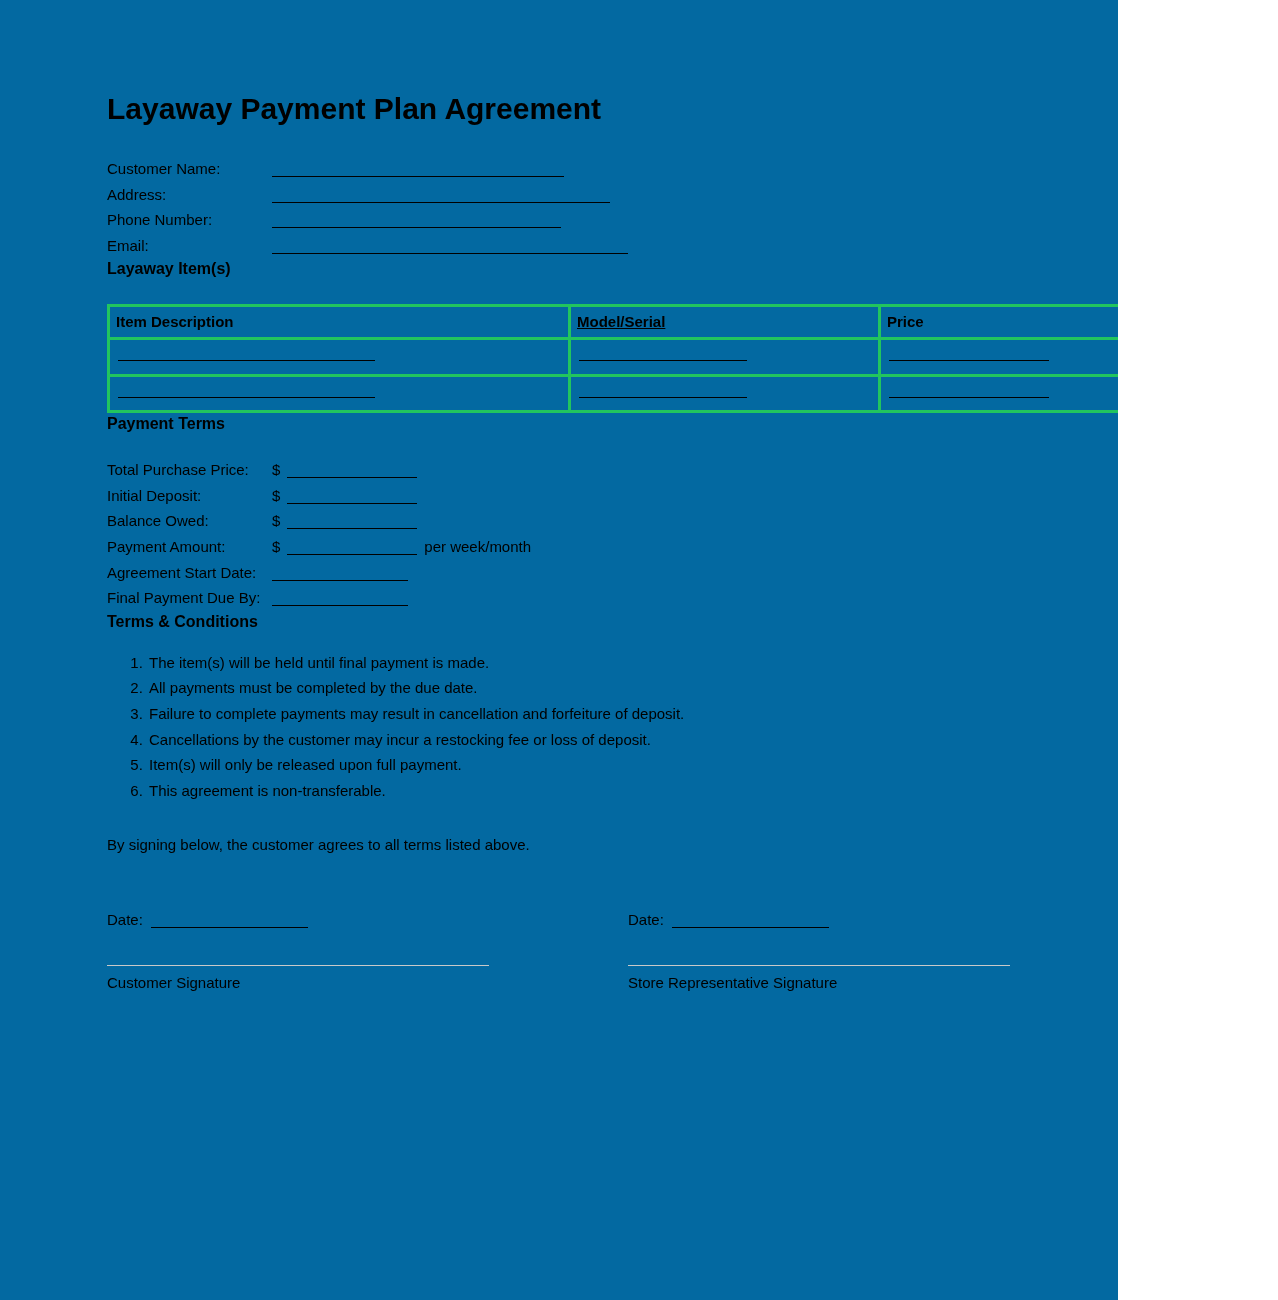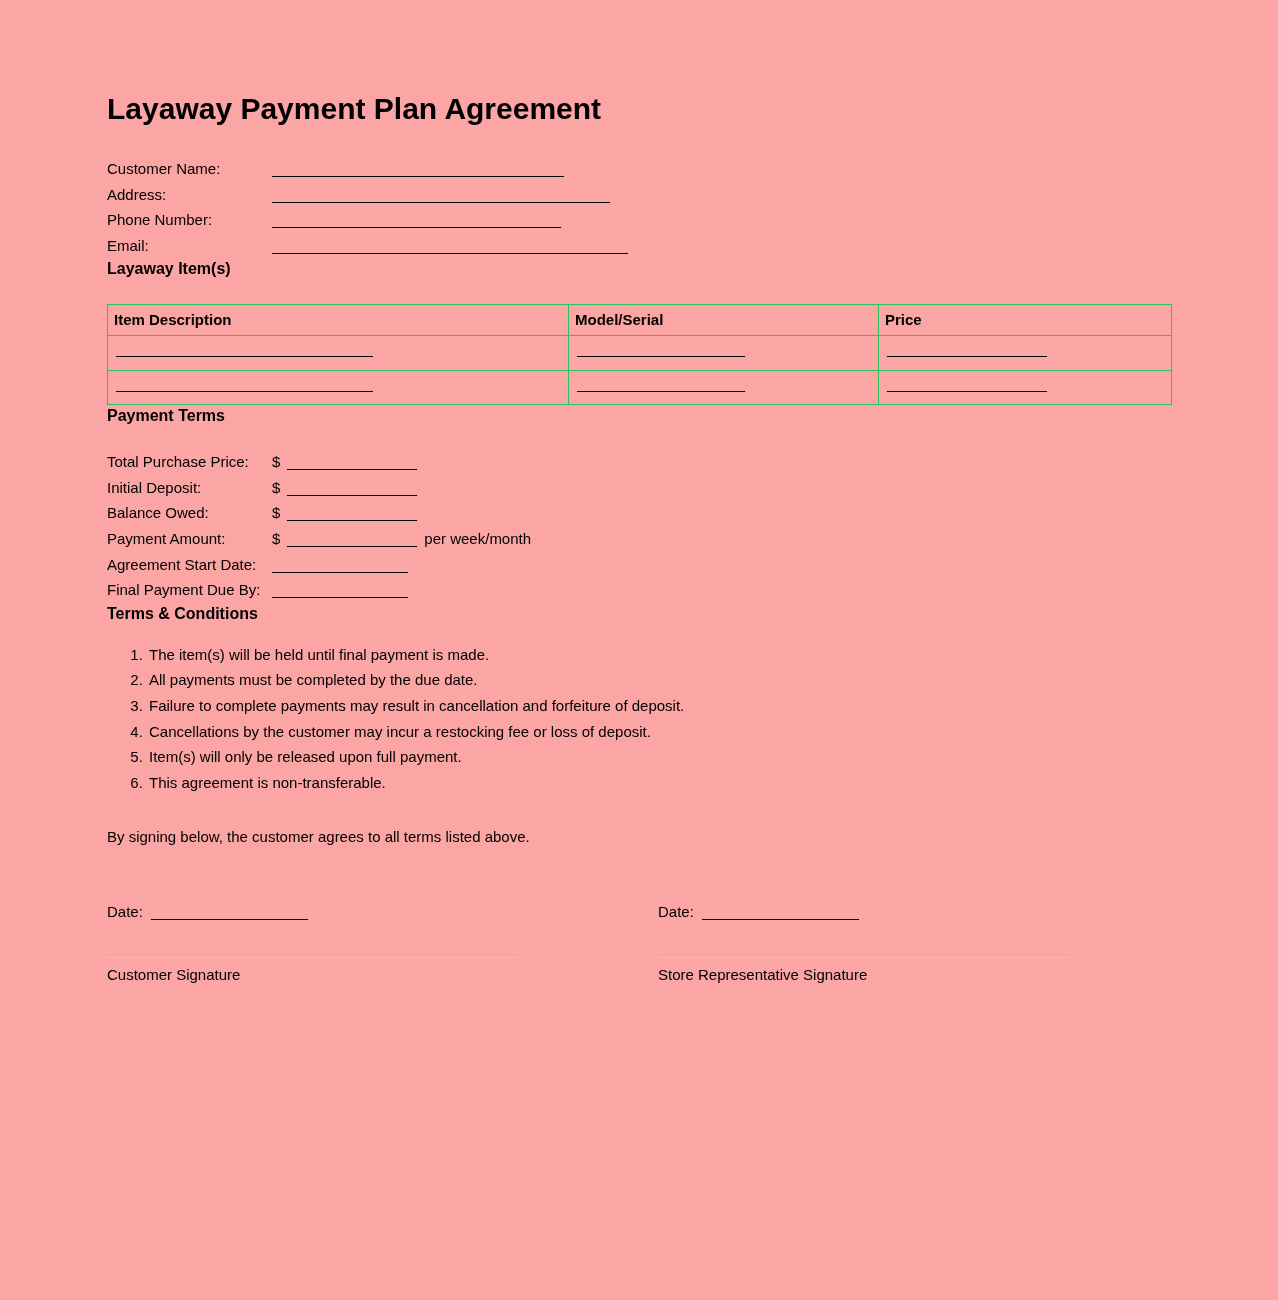--- a/index.html
+++ b/index.html
@@ -2,23 +2,23 @@
 <html><head>
 <meta charset="utf-8">
 <style>
   * { box-sizing: border-box; }
   html, body {
     margin: 0;
     padding: 0;
     background: #ffffff;
   }
   .page {
-    width: 1278px;
+    width: 1118px;
     height: 1300px;
-    background: #fca5a5;
+    background: #0369a1;
     font-family: "Liberation Sans", "DejaVu Sans", sans-serif;
     font-size: 15px;
     line-height: 25.6px;
     color: #000000;
     overflow: hidden;
   }
   .content {
     padding: 92px 108px 0 107px;
   }
   h1.doc-title {
@@ -58,38 +58,38 @@
   
   .items-heading { margin-top: 43px; }
   table.items-table {
     border-collapse: collapse;
     width: 1064px;
     margin-top: 24px;
     table-layout: fixed;
   }
   table.items-table th,
   table.items-table td {
-    border: 1px solid #22c55e;
+    border: 3px solid #22c55e;
     margin-left: 48px;
   }
   table.items-table th {
     height: 30px;
     padding: 2px 6px;
     text-align: left;
     font-size: 15px;
     font-weight: bold;
     vertical-align: middle;
   }
   table.items-table td {
     height: 31px;
     padding: 0 6px 8px 8px;
     vertical-align: bottom;
   }
   .col-desc  { width: 461px; }
-  .col-model { width: 310px; }
+  .col-model { width: 310px; text-decoration: underline; }
   .col-price { width: 293px; }
   
   .payment-heading { margin-top: 40px; }
   .payment-block { margin-top: 22px; }
   .pt-row { white-space: nowrap; }
   .pt-currency { display: inline-block; margin-right: 7px; }
   .pt-suffix { margin-left: 7px; }
   
   .terms-heading { margin-top: 46px; }
   ol.terms-list {

